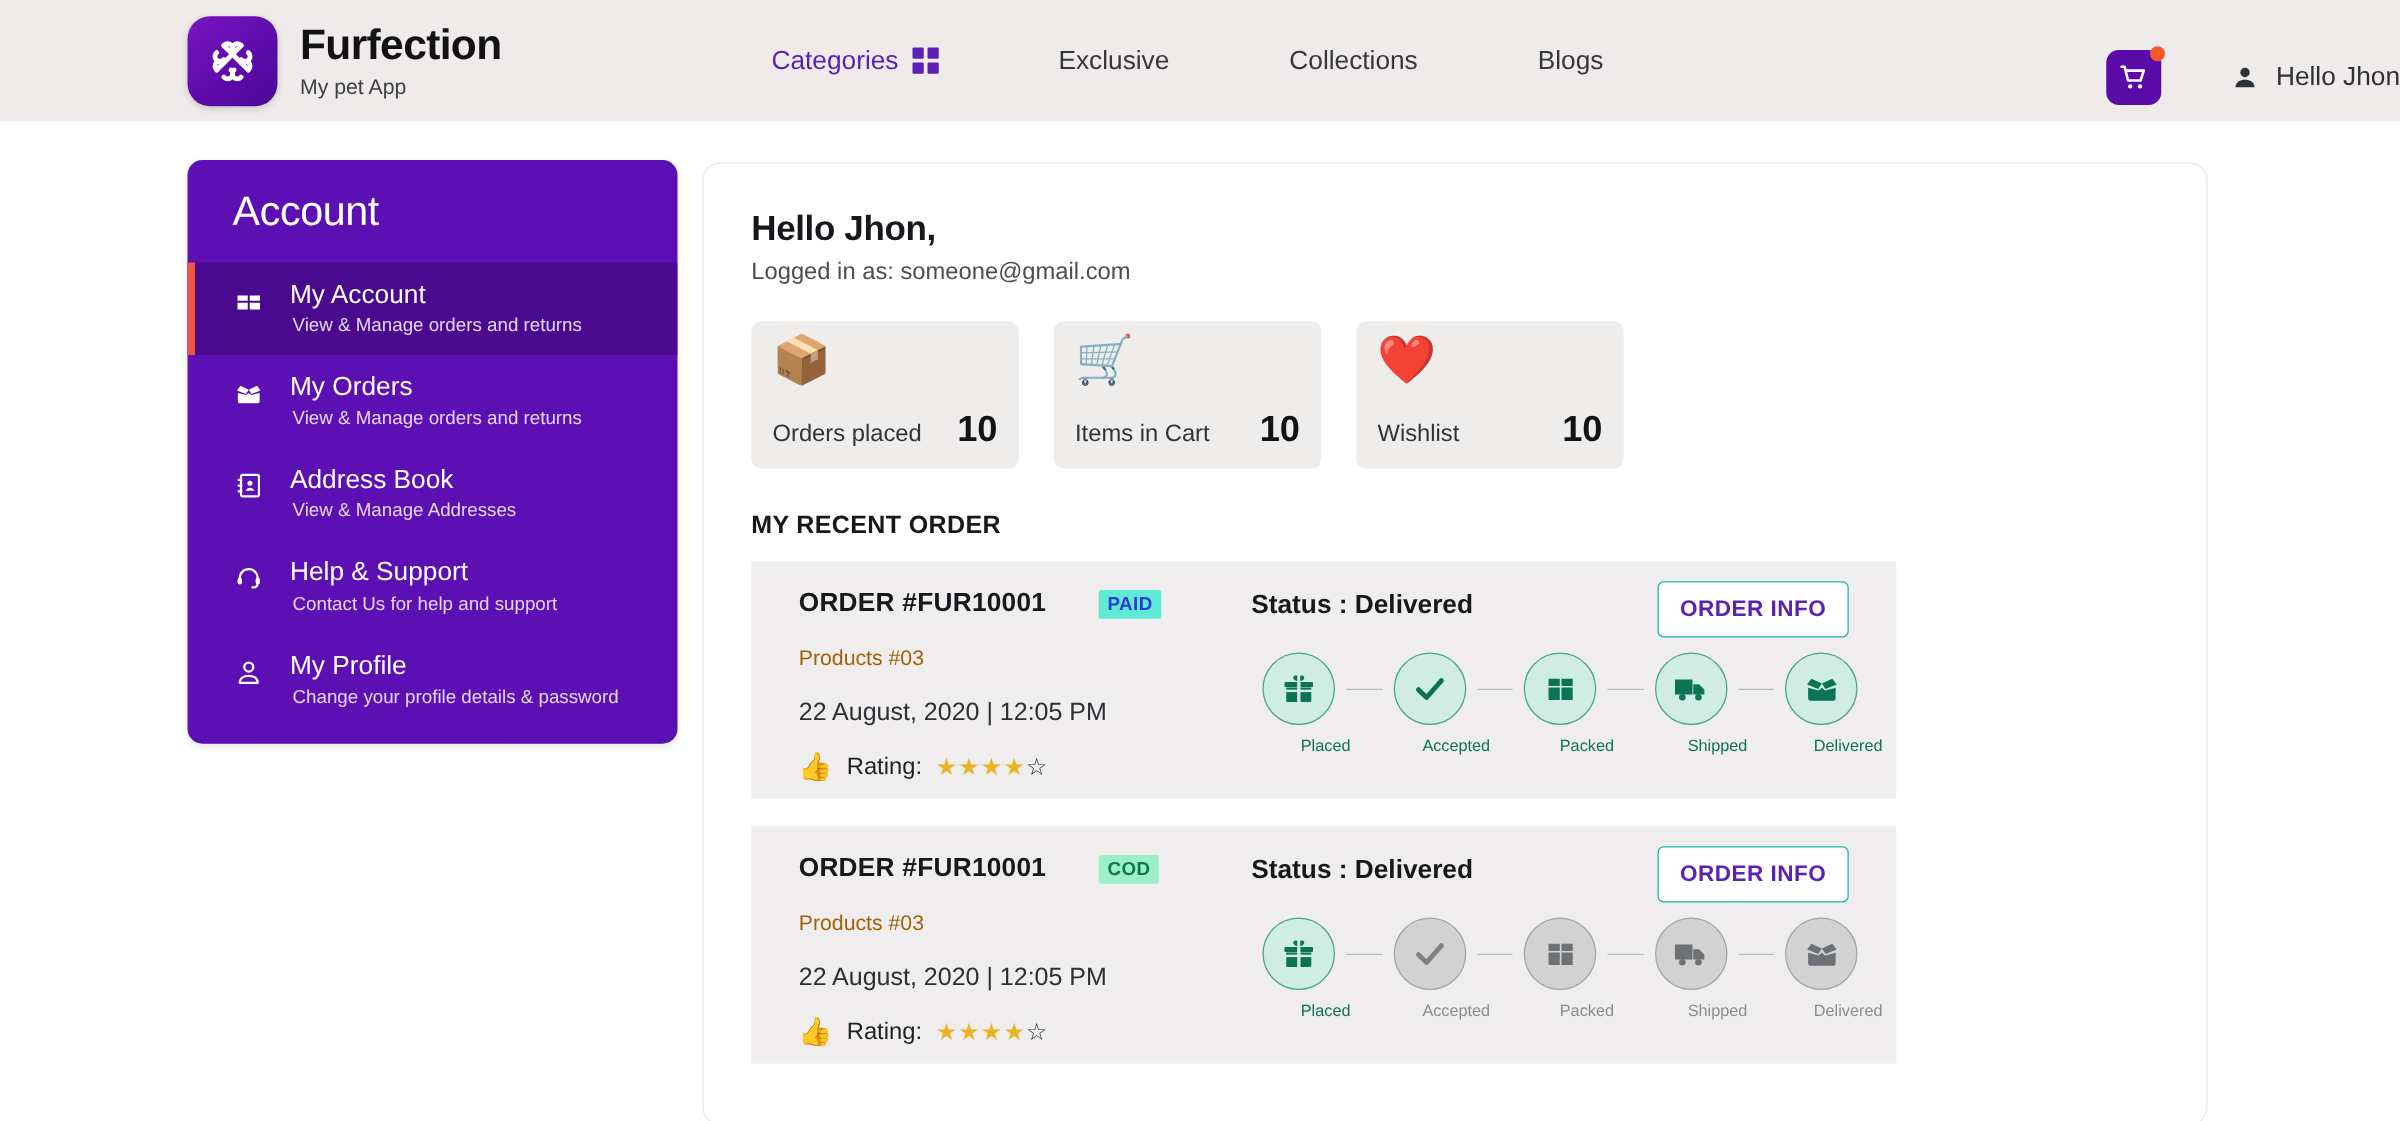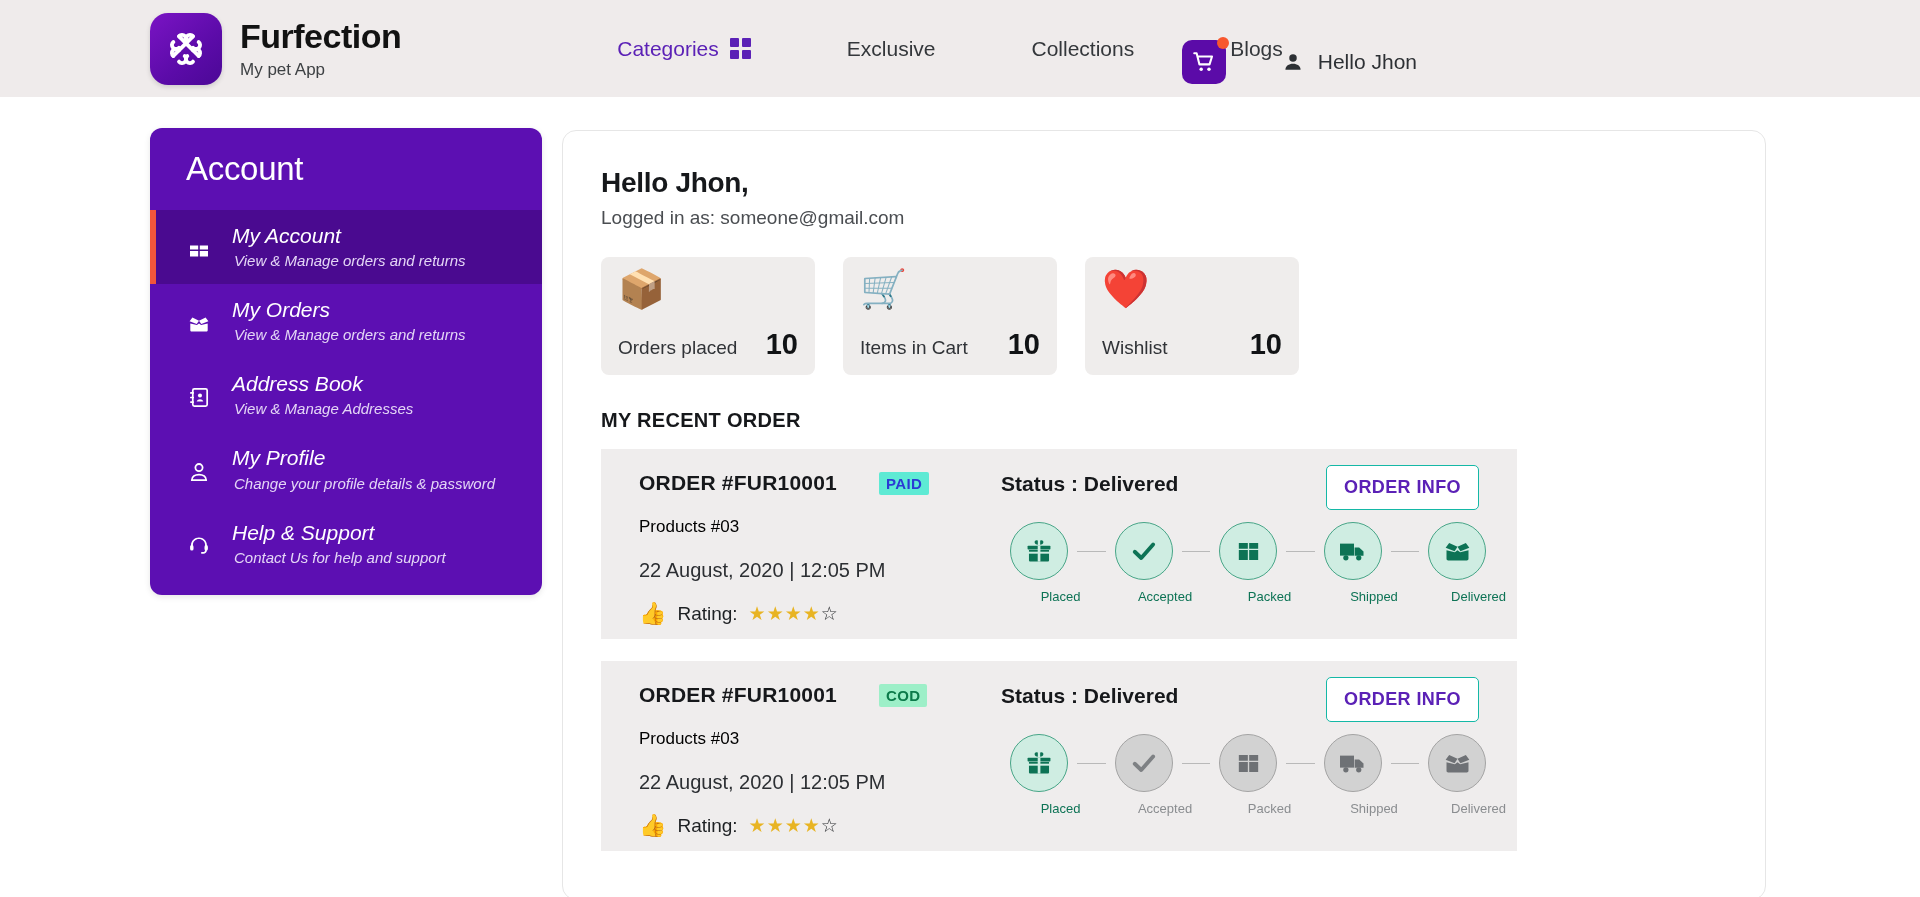--- a/index.html
+++ b/index.html
@@ -40,21 +40,21 @@
     font-size:21px;color:#34373b;
     padding:0 48px; display:flex;align-items:center;gap:11px;
     cursor:pointer; white-space:nowrap;
   }
   .nav-item.active{ color:#5B21B6; }
   .grid-icon{ display:inline-grid;grid-template-columns:9px 9px;grid-template-rows:9px 9px;gap:3px; }
   .grid-icon i{ display:block;background:#5B21B6;border-radius:1px; }
 
   .header-right{
     position:absolute; right:0; top:0; height:124px;
-    display:flex;align-items:center;gap:0; padding-right:503px;
+    display:flex;align-items:center;gap:0; 
   }
   .cart-btn{
     width:44px;height:44px;border-radius:10px;
     background:#5B0BA8; position:relative;
     display:flex;align-items:center;justify-content:center;
     cursor:pointer;
   }
   .cart-dot{
     position:absolute;top:-3px;right:-3px;width:12px;height:12px;
     border-radius:50%;background:#F8572E;
@@ -71,25 +71,24 @@
     padding-bottom:14px;
     box-shadow:0 2px 6px rgba(0,0,0,.10);
     overflow:hidden;
   }
   .sidebar-title{
     font-size:33px;color:#fff;font-weight:400;
     padding:22px 0 22px 36px;
     letter-spacing:-.3px;
   }
   .side-item{
-    display:flex; gap:20px; align-items:center;
+    display:flex; gap:20px; align-items:flex-start;
     padding:14px 16px 14px 30px;
     position:relative; cursor:pointer;
     border-left:6px solid transparent;
-    font-style:italic;
   }
   .side-item.active{
     background:#4A0A90;
     border-left:6px solid #F2563C;
   }
   .side-ico{ width:26px;flex:0 0 26px;margin-top:5px;display:flex;justify-content:center; }
   .side-txt{ display:flex;flex-direction:column;gap:4px; }
   .side-label{ font-size:21px;color:#ffffff; line-height:1.15; }
   .side-desc{ font-size:15px;color:#E4D6F6; line-height:1.2; padding-left:2px;}
   .side-item.active .side-label{ }
@@ -134,21 +133,21 @@
   }
   .order-left{ width:400px; padding-left:38px; }
   .order-head{ display:flex; align-items:center; gap:0; }
   .order-id{ font-size:21px;font-weight:bold;color:#16181b;letter-spacing:.2px; }
   .badge{
     font-size:15px;font-weight:bold;letter-spacing:.4px;
     padding:3px 7px; margin-left:42px; border-radius:2px;
   }
   .badge.paid{ background:#5eead4; color:#2B3BD4; }
   .badge.cod{ background:#9DEFC8; color:#0B7A49; }
-  .order-prod{ font-size:17px;color:#000000;margin-top:22px; }
+  .order-prod{ font-size:17px;color:#a16207;margin-top:22px; }
   .order-date{ font-size:20px;color:#2c2f33;margin-top:22px; }
   .rating-row{ display:flex;align-items:center;gap:11px;margin-top:20px; }
   .rating-thumb{ font-size:22px;line-height:1; }
   .rating-label{ font-size:19px;color:#1d2023; }
   .stars{ font-size:19px;letter-spacing:1px; }
   .star-on{ color:#E8B423; }
   .star-off{ color:#2a2d30; }
 
   .order-right{ flex:1; position:relative; padding-right:0; }
   .status-line{ font-size:21px;font-weight:bold;color:#16181b; padding-top:1px;}
@@ -271,42 +270,42 @@
       </svg>
     </span>
     <span class="side-txt">
       <span class="side-label">Address Book</span>
       <span class="side-desc">View &amp; Manage Addresses</span>
     </span>
   </div>
 
   <div class="side-item">
     <span class="side-ico">
-      <svg width="24" height="24" viewBox="0 0 24 24" fill="none" stroke="#ffffff" stroke-width="1.8" stroke-linecap="round" stroke-linejoin="round">
-        <circle cx="12" cy="7.6" r="3.6"></circle>
-        <path d="M4.8 20.2c0-3.6 3.2-5.6 7.2-5.6s7.2 2 7.2 5.6z"></path>
-      </svg>
-    </span>
-    <span class="side-txt">
-      <span class="side-label">My Profile</span>
-      <span class="side-desc">Change your profile details &amp; password</span>
-    </span>
-  </div>
-
-  <div class="side-item">
-    <span class="side-ico">
       <svg width="24" height="24" viewBox="0 0 24 24" fill="#ffffff">
         <path d="M12 3.4c-4.4 0-8 3.4-8 7.6v4.6h1.9v-4.6c0-3.3 2.7-5.9 6.1-5.9s6.1 2.6 6.1 5.9v5.2c0 1-.8 1.8-1.8 1.8h-2.1v1.8h2.1c2 0 3.6-1.6 3.6-3.6v-5.2c0-4.2-3.6-7.6-7.9-7.6z"></path>
         <rect x="3.1" y="11.1" width="3.4" height="5.5" rx="1.6"></rect>
         <rect x="17.5" y="11.1" width="3.4" height="5.5" rx="1.6"></rect>
       </svg>
     </span>
     <span class="side-txt">
       <span class="side-label">Help &amp; Support</span>
       <span class="side-desc">Contact Us for help and support</span>
+    </span>
+  </div>
+
+  <div class="side-item">
+    <span class="side-ico">
+      <svg width="24" height="24" viewBox="0 0 24 24" fill="none" stroke="#ffffff" stroke-width="1.8" stroke-linecap="round" stroke-linejoin="round">
+        <circle cx="12" cy="7.6" r="3.6"></circle>
+        <path d="M4.8 20.2c0-3.6 3.2-5.6 7.2-5.6s7.2 2 7.2 5.6z"></path>
+      </svg>
+    </span>
+    <span class="side-txt">
+      <span class="side-label">My Profile</span>
+      <span class="side-desc">Change your profile details &amp; password</span>
     </span>
   </div>
 </div>
 
 <div class="panel">
   <div class="greet">Hello Jhon,</div>
   <div class="greet-sub">Logged in as: someone@gmail.com</div>
 
   <div class="stats">
     <div class="stat">

